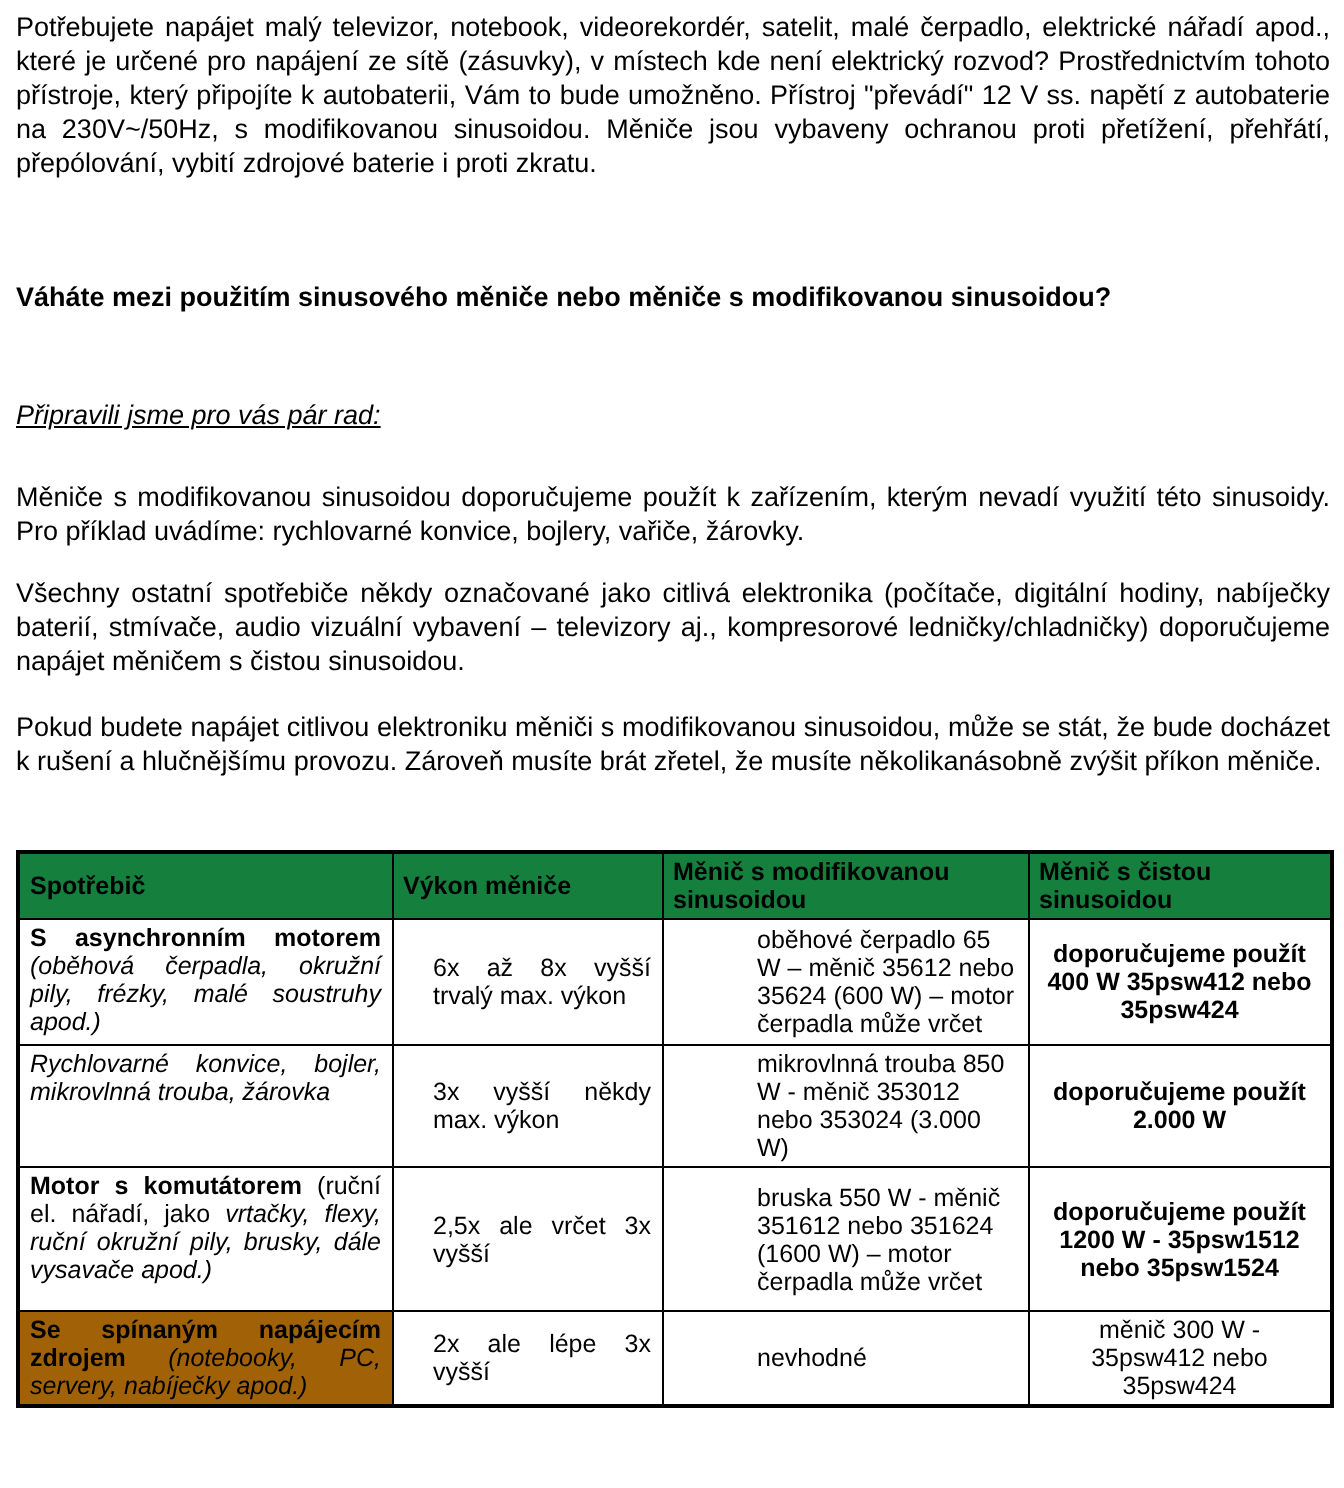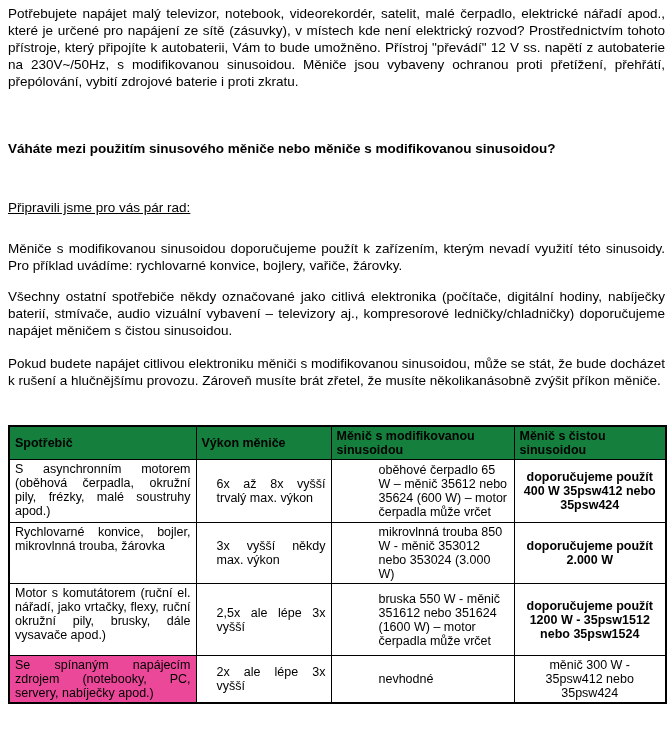--- a/index.html
+++ b/index.html
@@ -26,20 +26,21 @@
     font-size: 13.5px;
     line-height: 17px;
     font-weight: bold;
     margin: 50px 0 0 0;
   }
   .tips-heading {
     font-size: 13.5px;
     line-height: 17px;
     text-decoration: underline;
     margin: 42px 0 0 0;
+    font-style: italic;
   }
   .p2 { margin-top: 24px; }
   .p3 { margin-top: 14px; }
   .p4 { margin-top: 16px; }
 
   table.appliance-table {
     border-collapse: collapse;
     table-layout: fixed;
     width: 657px;
     margin-top: 36px;
@@ -71,23 +72,23 @@
   td.col-modified {
     vertical-align: middle;
     text-align: left;
     padding-left: 47px;
   }
   td.col-pure {
     vertical-align: middle;
     text-align: center;
   }
   .bold-cell { font-weight: bold; }
-  .shaded { background: #ec4899; }
-  .bd { font-weight: normal; }
-  .it { }
+  .shaded { background: #a16207; }
+  .bd { font-weight: bold; }
+  .it { font-style: italic; }
 
   tr.r-header { height: 33px; }
   tr.r1 { height: 63px; }
   tr.r2 { height: 40px; }
   tr.r3 { height: 72px; }
   tr.r4 { height: 42px; }
   tr.r5 { height: 58px; }
 </style>
 </head>
 <body>
@@ -137,21 +138,21 @@
     <td class="col-modified">mikrovlnná trouba 850 W - měnič 353012 nebo 353024 (3.000 W)</td>
     <td class="col-pure bold-cell">doporučujeme použít 2.000 W</td>
   </tr>
 
   <tr class="r3">
     <td class="col-appliance">
       <span class="bd">Motor s komutátorem</span>
       <span>(ruční el. nářadí, jako</span>
       <span class="it">vrtačky, flexy, ruční okružní pily, brusky, dále vysavače apod.)</span>
     </td>
-    <td class="col-power">2,5x ale lépe 3x vyšší</td>
+    <td class="col-power">2,5x ale vrčet 3x vyšší</td>
     <td class="col-modified">bruska 550 W - měnič 351612 nebo 351624 (1600 W) – motor čerpadla může vrčet</td>
     <td class="col-pure bold-cell">doporučujeme použít 1200 W - 35psw1512 nebo 35psw1524</td>
   </tr>
 
   <tr class="r4">
     <td class="col-appliance shaded">
       <span class="bd">Se spínaným napájecím zdrojem</span>
       <span class="it">(notebooky, PC, servery, nabíječky apod.)</span>
     </td>
     <td class="col-power">2x ale lépe 3x vyšší</td>

